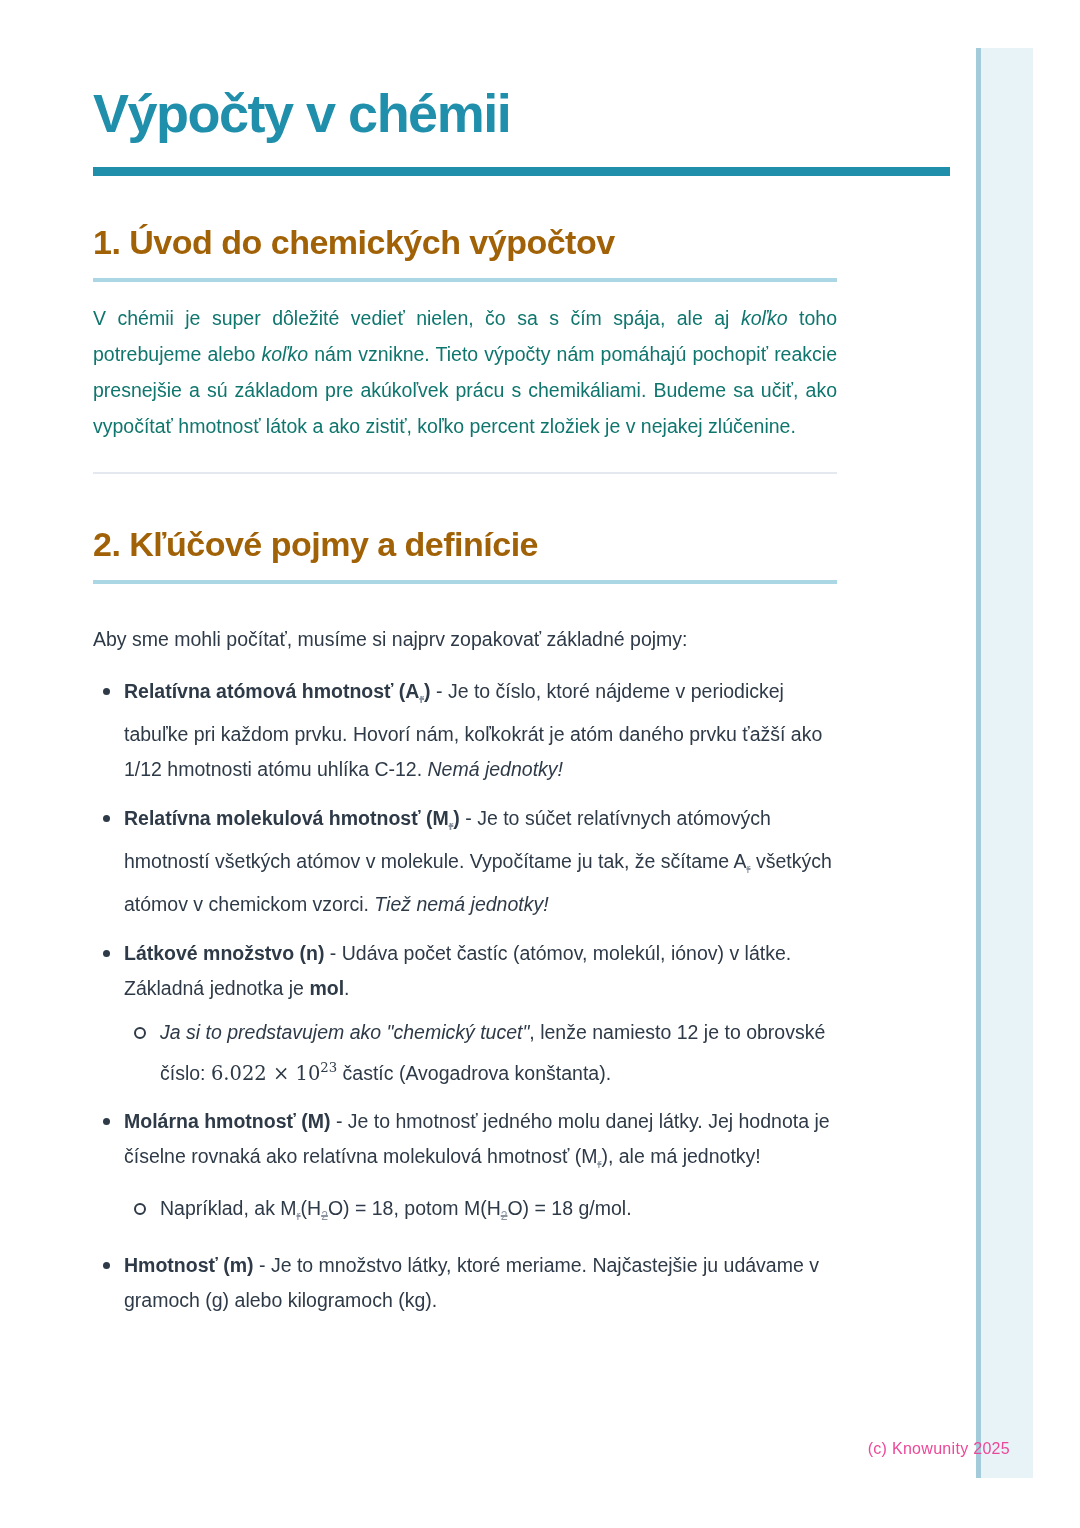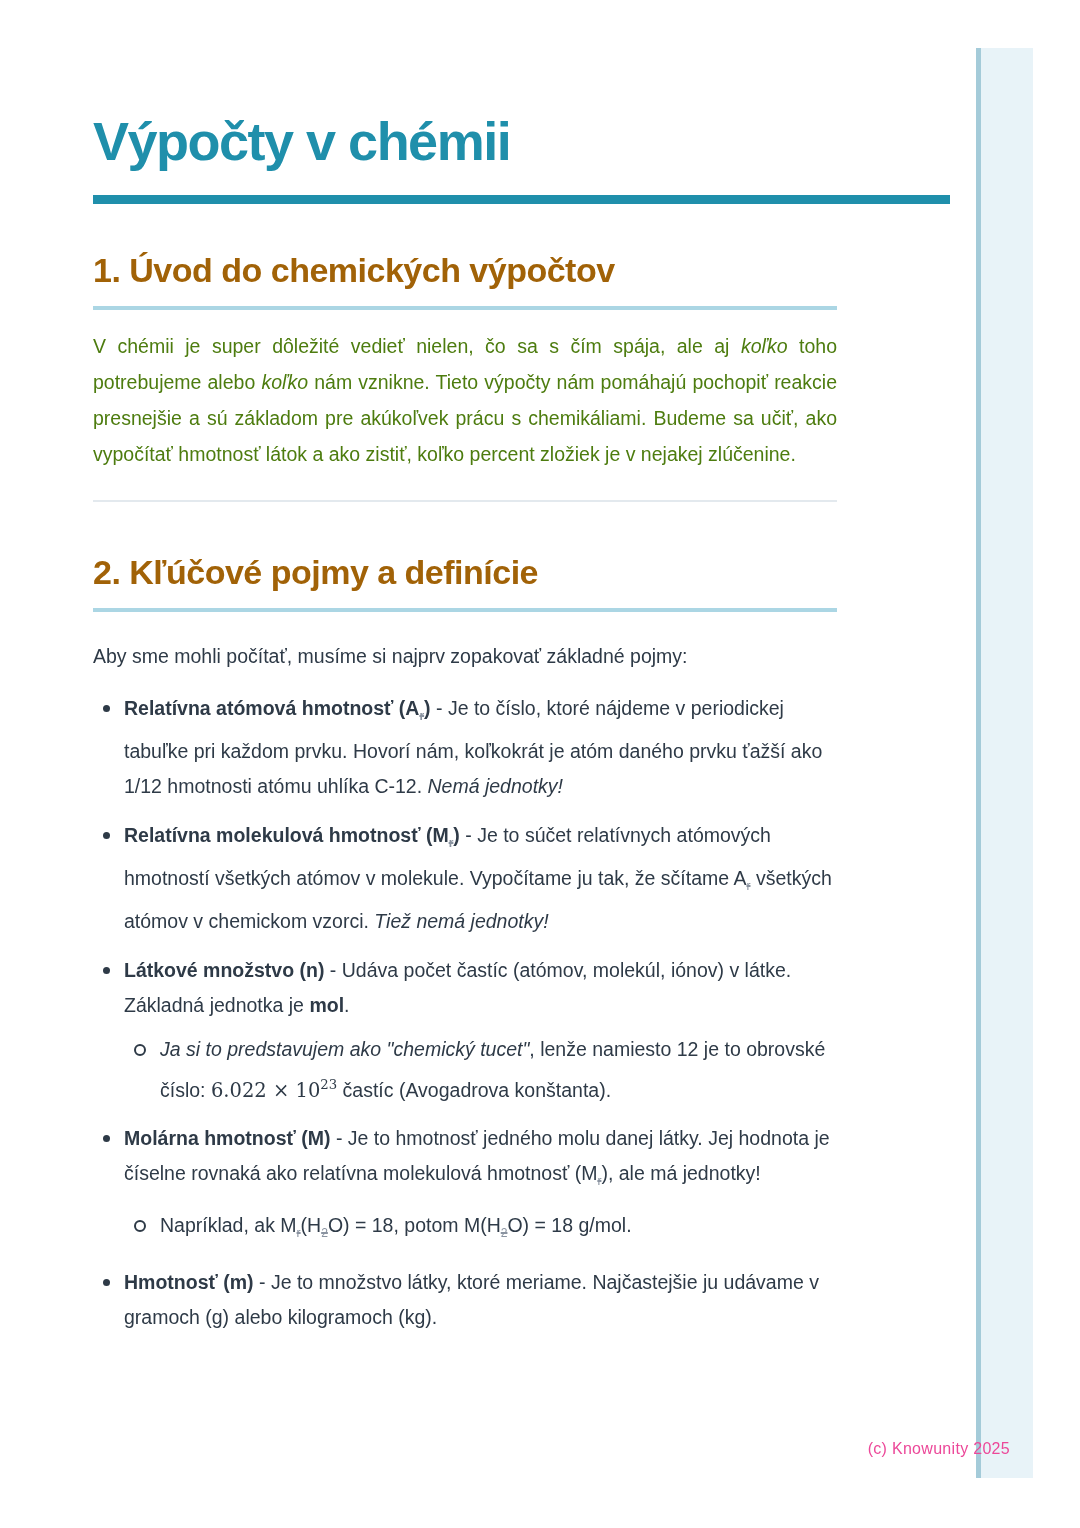--- a/index.html
+++ b/index.html
@@ -4,43 +4,43 @@
 <style>
   html,body { margin:0; padding:0; background:#ffffff; }
   .page {
     position:relative; width:1080px; height:1528px; background:#ffffff;
     font-family:"Liberation Sans", sans-serif; color:#2e3a47; overflow:hidden;
   }
   .side-stripe {
     position:absolute; top:48px; right:47px; width:52px; height:1430px;
     background:#e8f3f8; border-left:5px solid #a4cbd9;
   }
-  .content { position:absolute; left:93px; top:112px; width:744px; }
+  .content { position:absolute; left:93px; top:84px; width:744px; }
 
   .doc-title {
     margin:0; font-size:54px; line-height:1.1; font-weight:800;
     letter-spacing:-1.5px; color:#1f8fab;
   }
   .title-bar { width:857px; height:9px; background:#1f8fab; margin-top:24px; }
 
   .section { margin-top:46px; }
   .section.second { margin-top:50px; }
   .section-heading {
     margin:0; font-size:34px; line-height:1.2; font-weight:800;
     letter-spacing:-0.5px; color:#a16207;
   }
   .section-underline { width:744px; height:4px; background:#abd6e4; margin-top:15px; }
 
   .para {
     margin-top:18px; font-size:19.5px; line-height:36px;
-    text-align:justify; color:#4d7c0f;
+    text-align:justify; color:#0f766e;
   }
   .divider { width:744px; height:2px; background:#e3e9ee; margin-top:28px; }
 
-  .intro { margin-top:29px; font-size:19.5px; line-height:30px; }
+  .intro { margin-top:40px; font-size:19.5px; line-height:30px; }
 
   ul.defs { list-style:none; margin:20px 0 0 0; padding:0; }
   li.def { display:flex; margin-bottom:14px; }
   .bullet-dot {
     flex:none; width:7px; height:7px; border-radius:50%;
     background:#2e3a47; margin:14px 14px 0 10px;
   }
   .li-body { flex:1; font-size:19.5px; line-height:35px; }
 
   ul.subdefs { list-style:none; margin:5px 0 0 0; padding:0; }

